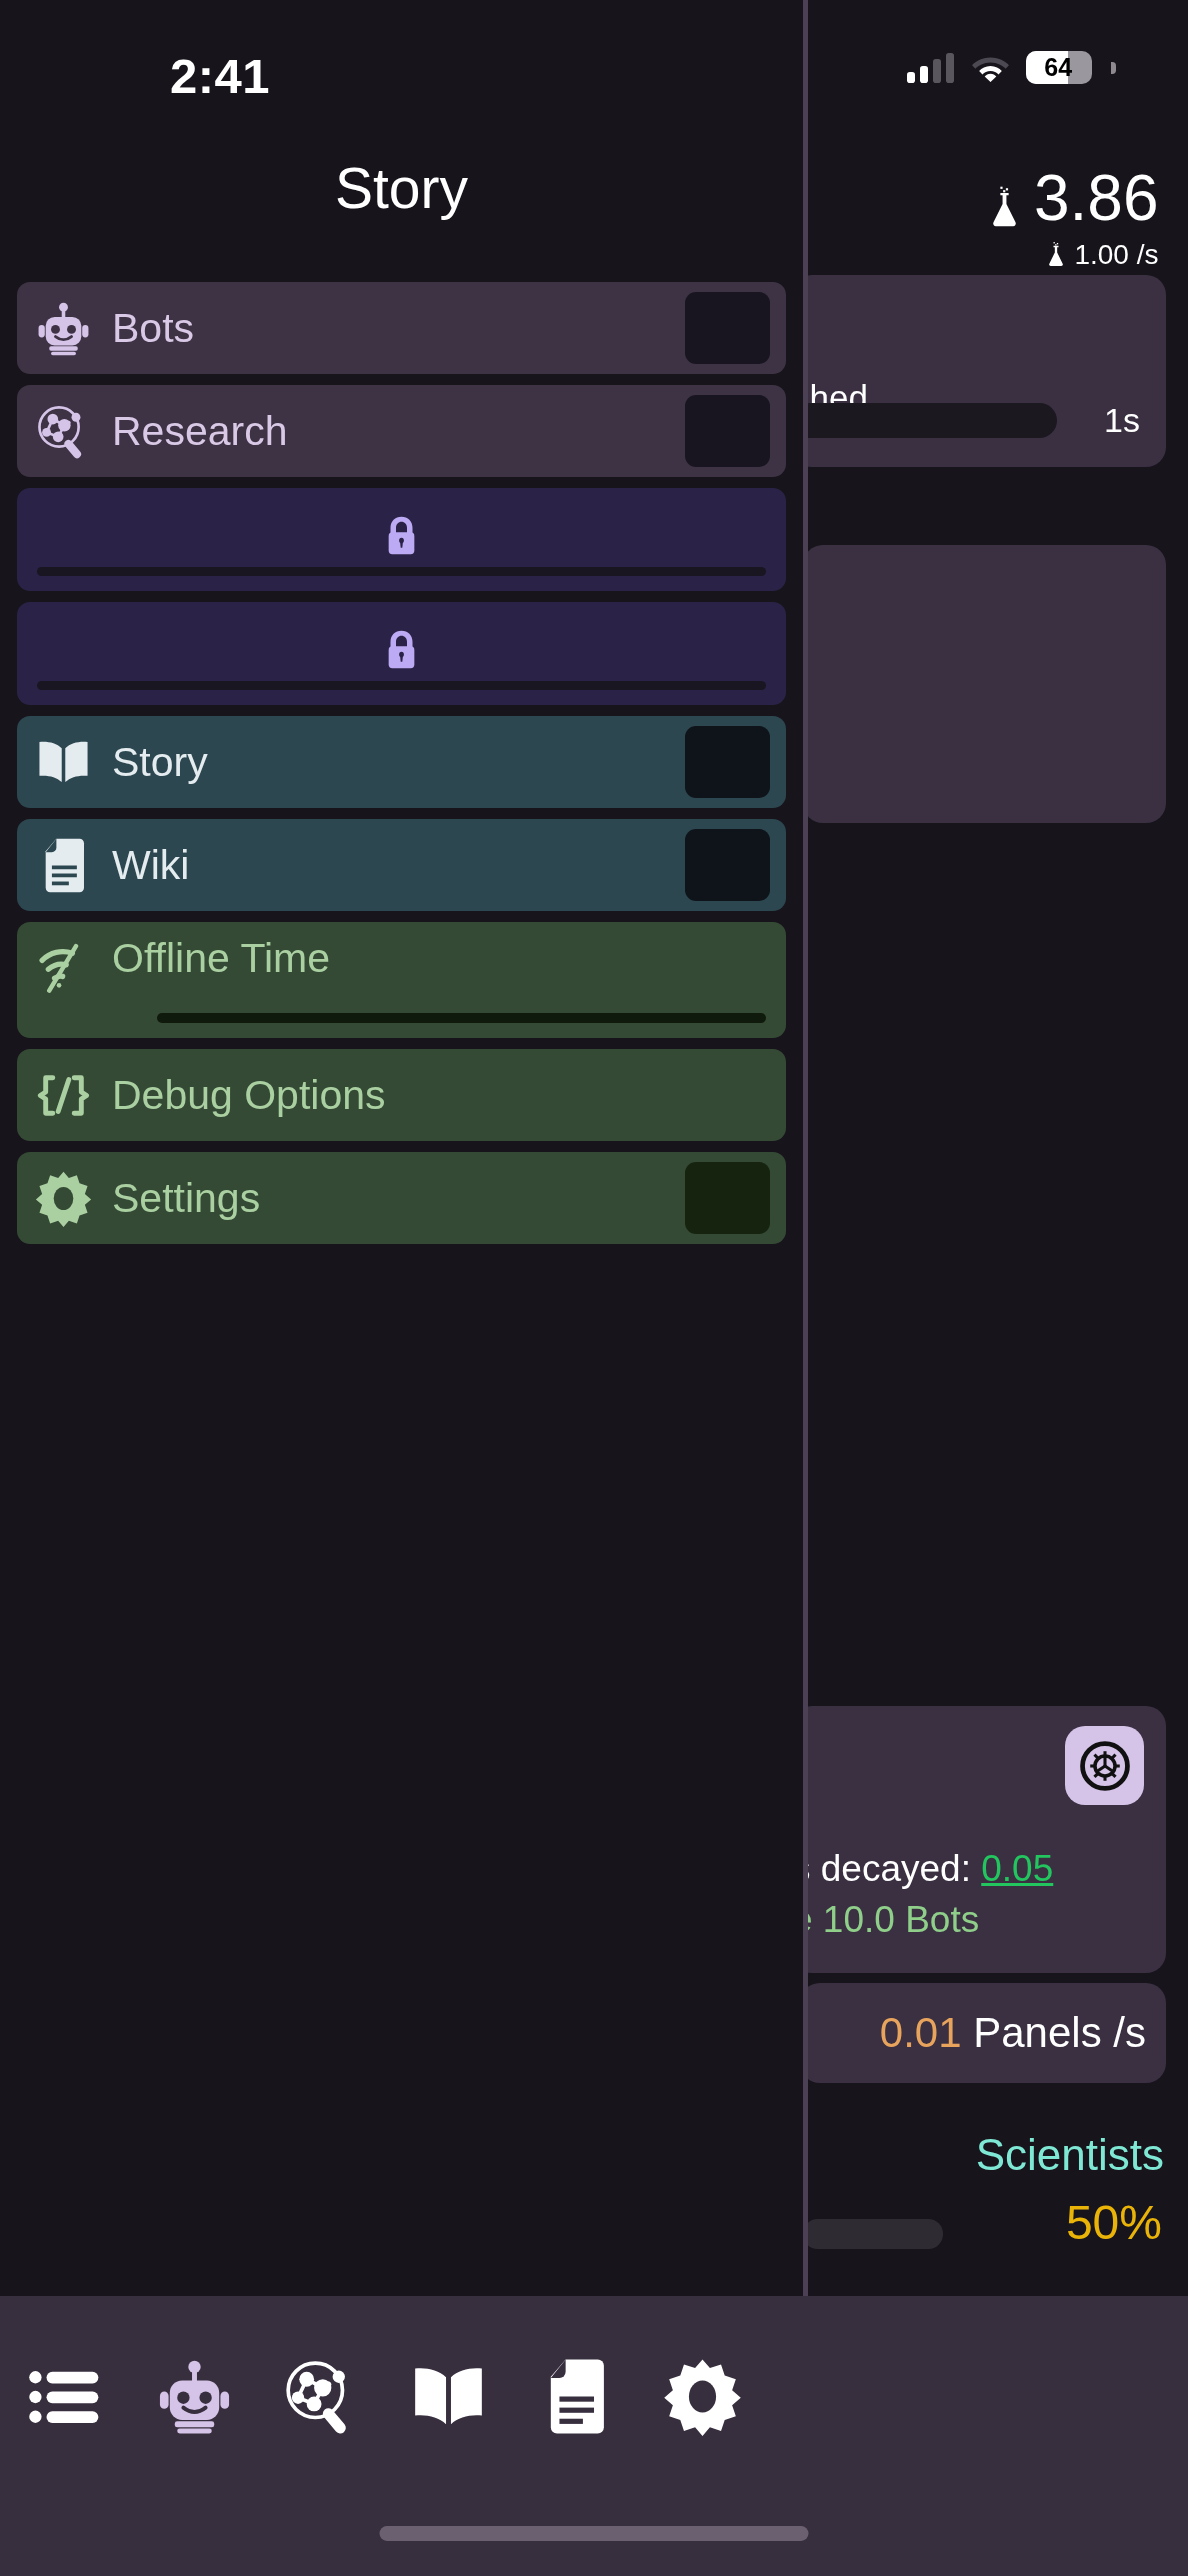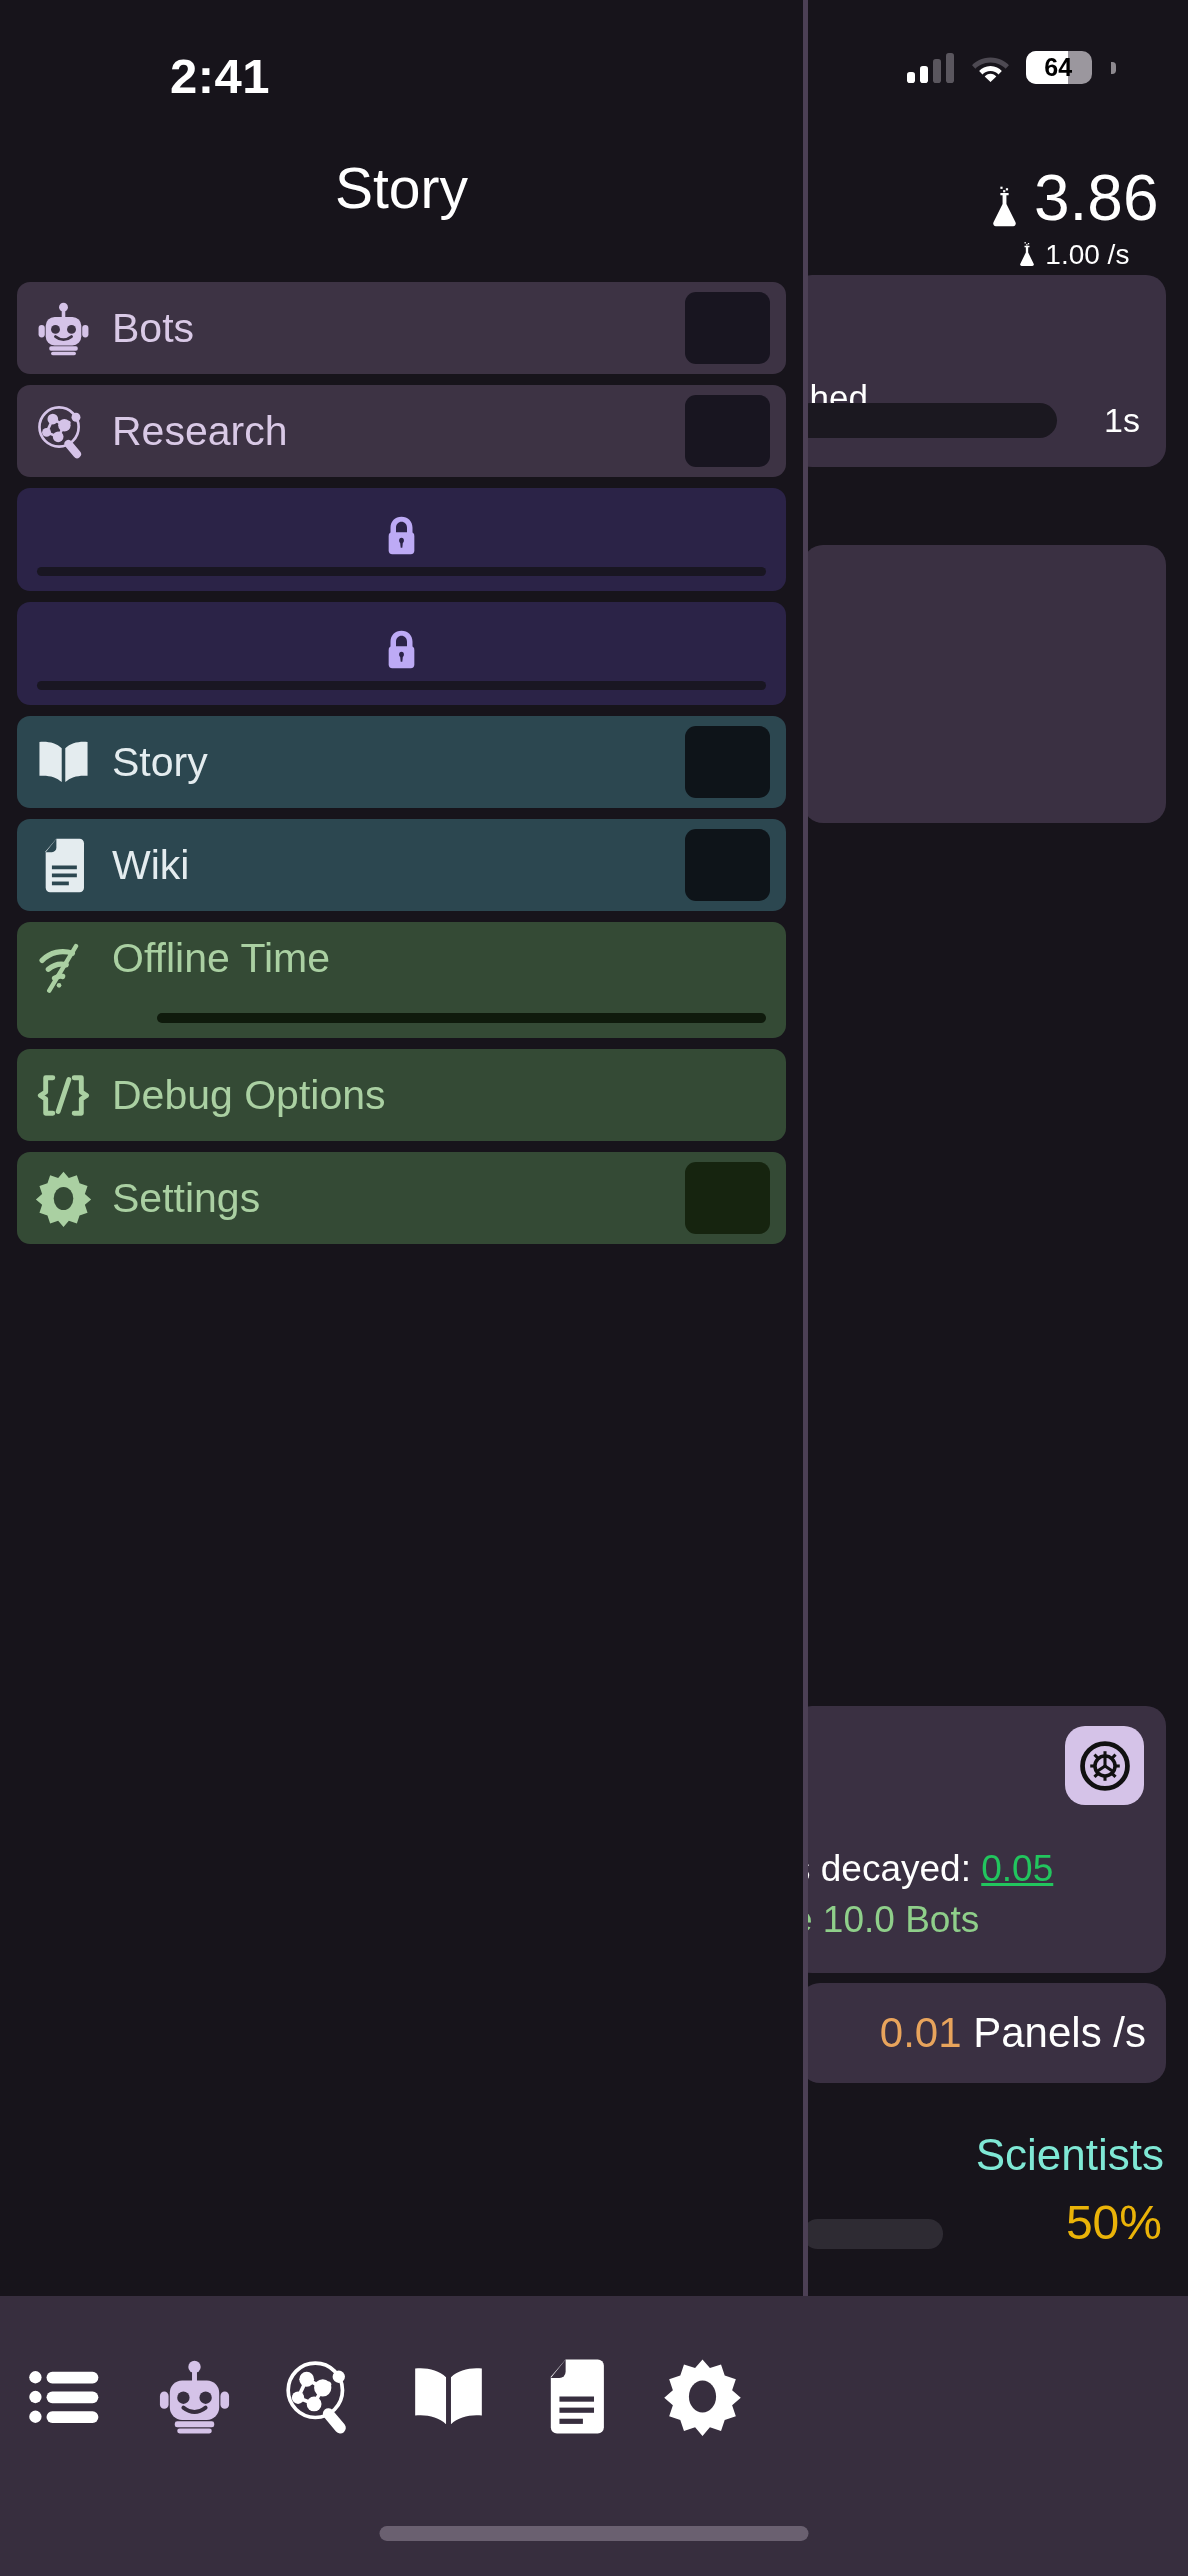--- a/index.html
+++ b/index.html
@@ -63,21 +63,21 @@
   
   .res-counter {
     position: absolute; right: 29.5px; top: 166px;
     text-align: right; color: #ffffff;
   }
   .res-main {
     display: flex; align-items: center; justify-content: flex-end; gap: 13px;
     font-size: 64px; line-height: 1.0;
   }
   .res-rate {
-    display:flex; align-items:center; justify-content:center; gap: 8.3px;
+    display:flex; align-items:center; justify-content:flex-end; gap: 8.3px;
     font-size: 28px; margin-top: 9.2px; color: #ffffff;
   }
   .flask { width: 33px; height: 44px; }
   .flask.sm { width: 20px; height: 28px; }
 
   
   .gcard {
     position: absolute;
     background: #3a3042;
     border-radius: 20px;

